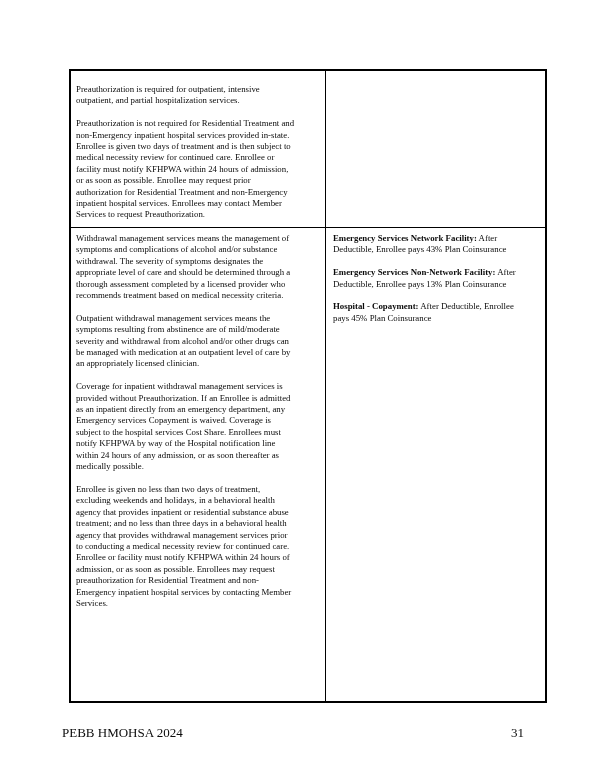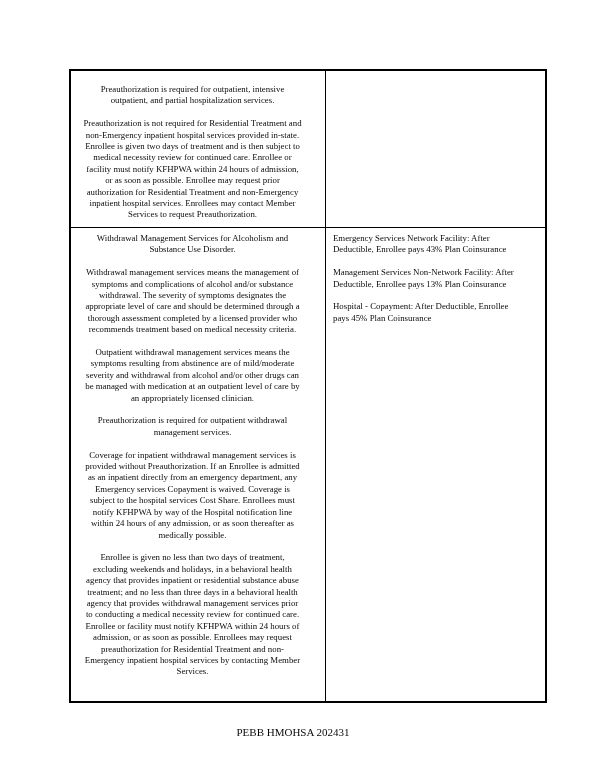--- a/index.html
+++ b/index.html
@@ -50,50 +50,49 @@
     box-sizing: border-box;
     overflow: hidden;
     font-size: 8.8px;
     line-height: 11.4px;
   }
   .cell-left {
     width: 255px;
     flex: none;
     border-right: 1px solid #000000;
     padding: 5px 16px 5px 5px;
-    text-align: center;
   }
   .row1 .cell-left {
     padding-top: 13px;
   }
   .cell-right {
     flex: 1;
     padding: 5px 4px 5px 7px;
   }
   .row1 .cell-right {
     padding-top: 13px;
   }
   .cell p {
     margin: 0 0 11.4px 0;
     white-space: pre;
   }
   .cell p:last-child {
     margin-bottom: 0;
   }
   .benefit b {
-    font-weight: normal;
+    font-weight: bold;
   }
   .footer {
     position: absolute;
     left: 62px;
     top: 727px;
     width: 462px;
     display: flex;
-    justify-content: center;
-    font-size: 11px;
+    justify-content: space-between;
+    font-size: 13px;
     line-height: 11px;
     color: #0b0b0b;
   }
 </style>
 </head>
 <body>
 
 <div class="page">
 
   <div class="benefits-table">
@@ -110,35 +109,31 @@
 or as soon as possible. Enrollee may request prior
 authorization for Residential Treatment and non-Emergency
 inpatient hospital services. Enrollees may contact Member
 Services to request Preauthorization.</p>
       </div>
       <div class="cell cell-right"></div>
     </div>
 
     <div class="trow row2">
       <div class="cell cell-left">
-        <p>Withdrawal Management Services for Alcoholism and
-Substance Use Disorder.</p>
         <p>Withdrawal management services means the management of
 symptoms and complications of alcohol and/or substance
 withdrawal. The severity of symptoms designates the
 appropriate level of care and should be determined through a
 thorough assessment completed by a licensed provider who
 recommends treatment based on medical necessity criteria.</p>
         <p>Outpatient withdrawal management services means the
 symptoms resulting from abstinence are of mild/moderate
 severity and withdrawal from alcohol and/or other drugs can
 be managed with medication at an outpatient level of care by
 an appropriately licensed clinician.</p>
-        <p>Preauthorization is required for outpatient withdrawal
-management services.</p>
         <p>Coverage for inpatient withdrawal management services is
 provided without Preauthorization. If an Enrollee is admitted
 as an inpatient directly from an emergency department, any
 Emergency services Copayment is waived. Coverage is
 subject to the hospital services Cost Share. Enrollees must
 notify KFHPWA by way of the Hospital notification line
 within 24 hours of any admission, or as soon thereafter as
 medically possible.</p>
         <p>Enrollee is given no less than two days of treatment,
 excluding weekends and holidays, in a behavioral health
@@ -148,21 +143,21 @@
 to conducting a medical necessity review for continued care.
 Enrollee or facility must notify KFHPWA within 24 hours of
 admission, or as soon as possible. Enrollees may request
 preauthorization for Residential Treatment and non-
 Emergency inpatient hospital services by contacting Member
 Services.</p>
       </div>
       <div class="cell cell-right">
         <p class="benefit"><b>Emergency Services Network Facility:</b><span> After
 Deductible, Enrollee pays 43% Plan Coinsurance</span></p>
-        <p class="benefit"><b>Management Services Non-Network Facility:</b><span> After
+        <p class="benefit"><b>Emergency Services Non-Network Facility:</b><span> After
 Deductible, Enrollee pays 13% Plan Coinsurance</span></p>
         <p class="benefit"><b>Hospital - Copayment:</b><span> After Deductible, Enrollee
 pays 45% Plan Coinsurance</span></p>
       </div>
     </div>
 
   </div>
 
   <div class="footer">
     <span>PEBB HMOHSA 2024</span>

